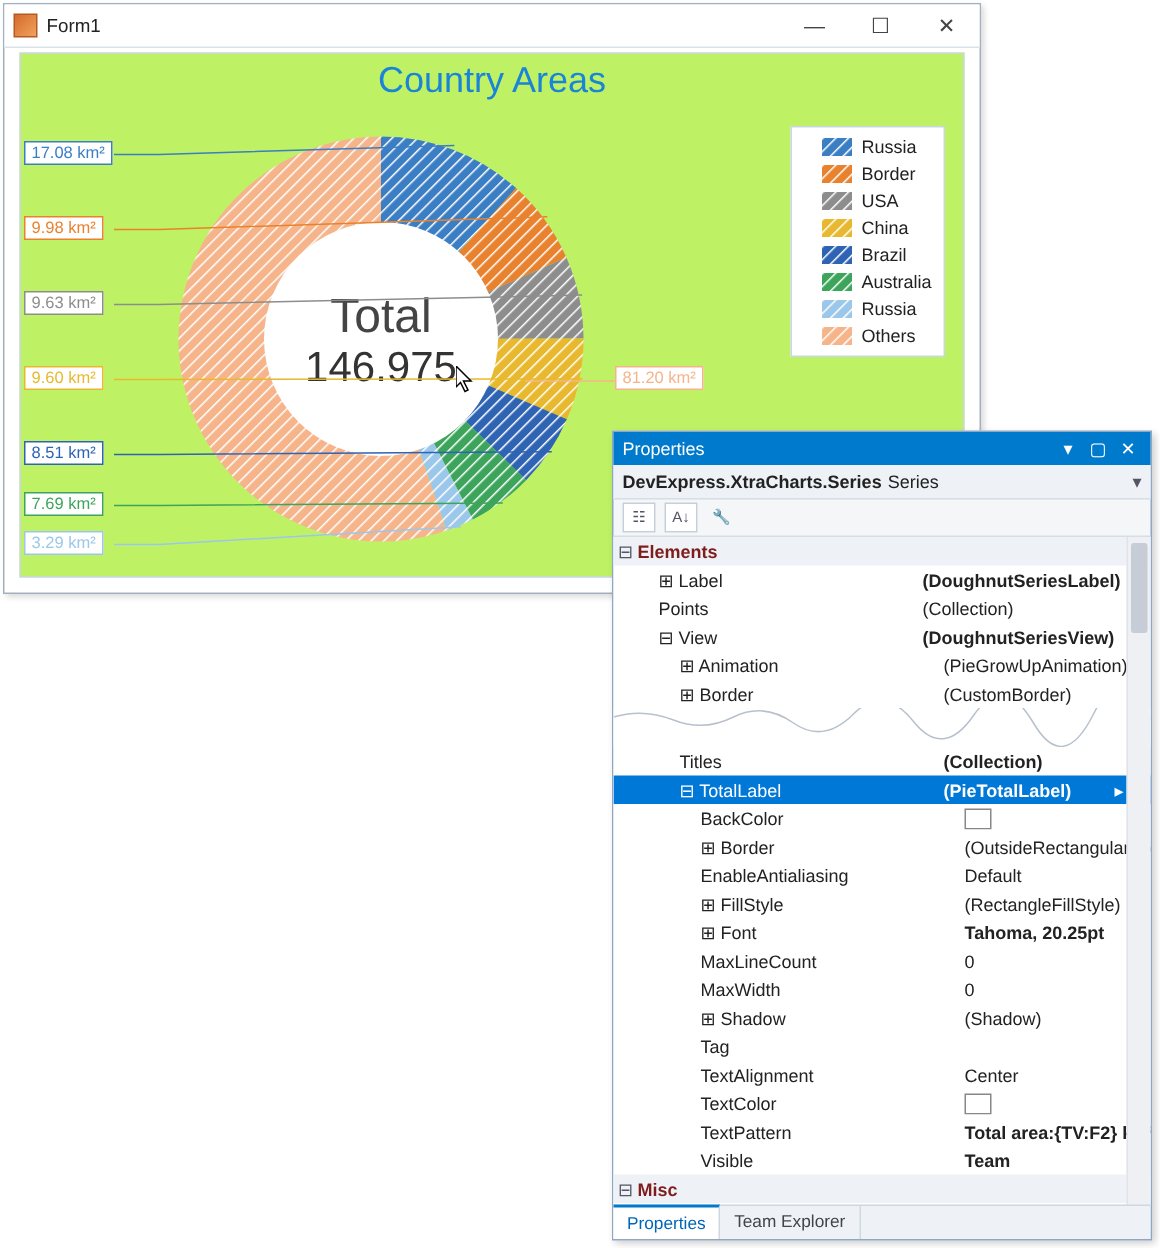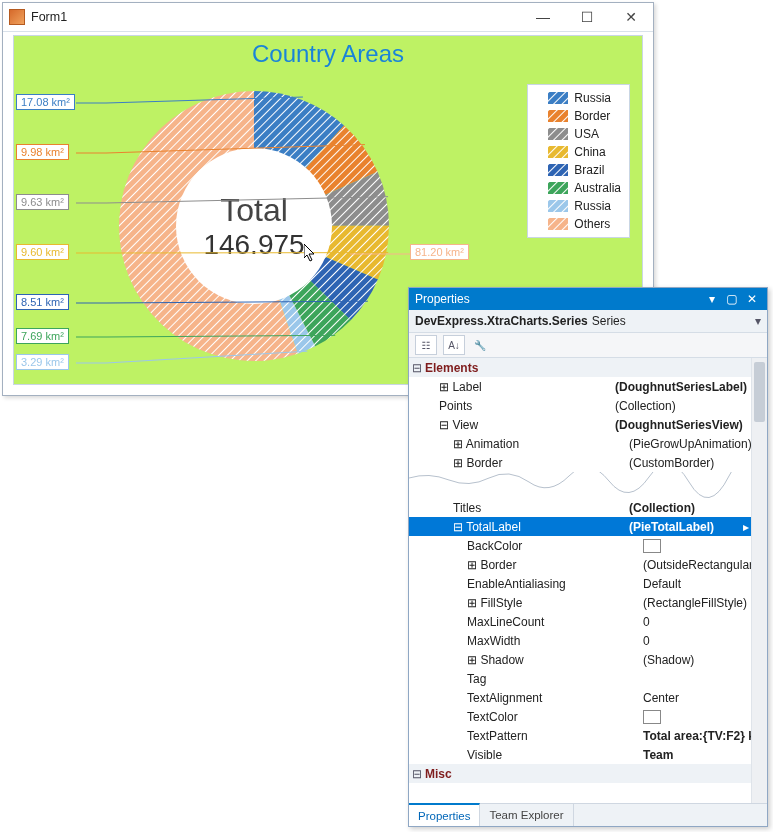--- a/index.html
+++ b/index.html
@@ -297,20 +297,25 @@
             <div class="name indent3">EnableAntialiasing</div>
             <div class="val">Default</div>
           </div>
           <div class="row">
             <div class="gutter"></div>
             <div class="name indent3">⊞ FillStyle</div>
             <div class="val">(RectangleFillStyle)</div>
           </div>
           <div class="row">
             <div class="gutter"></div>
+            <div class="name indent3">⊞ Font</div>
+            <div class="val"><b>Tahoma, 20.25pt</b></div>
+          </div>
+          <div class="row">
+            <div class="gutter"></div>
             <div class="name indent3">MaxLineCount</div>
             <div class="val">0</div>
           </div>
           <div class="row">
             <div class="gutter"></div>
             <div class="name indent3">MaxWidth</div>
             <div class="val">0</div>
           </div>
           <div class="row">
             <div class="gutter"></div>

